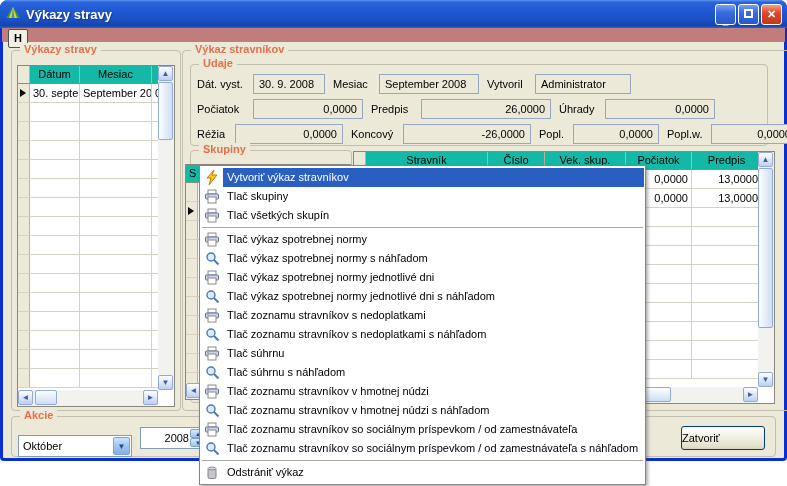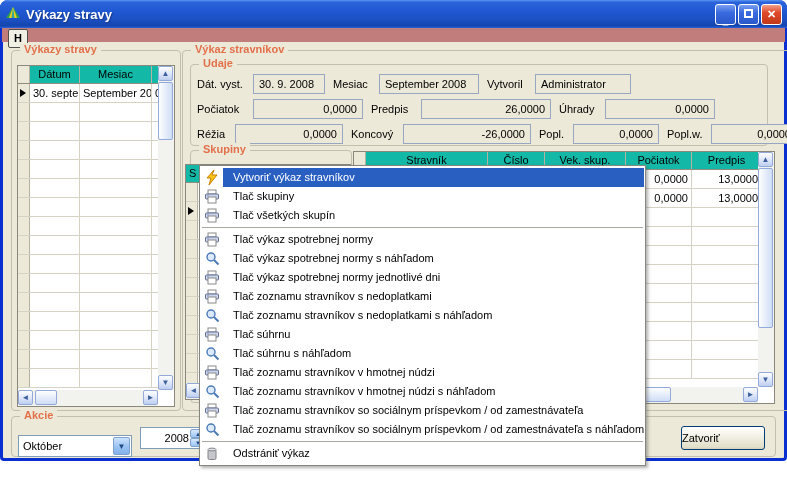--- a/index.html
+++ b/index.html
@@ -66,21 +66,21 @@
   .spin-btn { position:absolute; right:1px; width:16px; height:9px; border-radius:2px;
     border:1px solid #7da2ce; background:linear-gradient(180deg,#d8e9fd,#9dc5f2);
     color:#204a87; font-size:6px; line-height:8px; text-align:center; }
 
   
   #popup-menu { position:absolute; left:199px; top:165px; width:447px; background:#fff;
     border:1px solid #87867e; box-shadow:2px 2px 3px rgba(80,80,80,.45); padding:2px 1px; z-index:50; }
   .mi { display:flex; height:19px; align-items:center; }
   .mi-icon { width:22px; flex:none; text-align:center; }
   .mi-icon svg { vertical-align:middle; }
-  .mi-label { flex:1; line-height:19px; padding-left:10px; white-space:nowrap; overflow:hidden; }
+  .mi-label { flex:1; line-height:19px; padding-left:4px; white-space:nowrap; overflow:hidden; }
   .mi.sel .mi-label { background:#2a5fc2; color:#fff; }
   .mi-sep { height:1px; background:#a8a8a0; margin:2px 1px; }
 </style>
 </head>
 <body>
 
 <div id="window">
 
   <div id="titlebar">
     <span>
@@ -497,81 +497,88 @@
     <div class="mi">
       <span class="mi-icon"><svg width="16" height="15" viewBox="0 0 16 15">
           <rect x="4" y="1" width="8" height="4" fill="#fff" stroke="#8a8a8a"></rect>
           <rect x="1.5" y="5" width="13" height="5" rx="1" fill="#cfd6ea" stroke="#5f6f96"></rect>
           <rect x="4" y="8" width="8" height="6" fill="#fff" stroke="#8a8a8a"></rect>
           <rect x="3" y="6.2" width="2" height="1.2" fill="#8ea0c8"></rect>
         </svg></span>
       <span class="mi-label">Tlač výkaz spotrebnej normy jednotlivé dni</span>
     </div>
     <div class="mi">
-      <span class="mi-icon"><svg width="16" height="15" viewBox="0 0 16 15">
-          <rect x="4" y="1" width="8" height="4" fill="#fff" stroke="#8a8a8a"></rect>
-          <rect x="1.5" y="5" width="13" height="5" rx="1" fill="#cfd6ea" stroke="#5f6f96"></rect>
-          <rect x="4" y="8" width="8" height="6" fill="#fff" stroke="#8a8a8a"></rect>
-          <rect x="3" y="6.2" width="2" height="1.2" fill="#8ea0c8"></rect>
-        </svg></span>
-      <span class="mi-label">Tlač zoznamu stravníkov s nedoplatkami</span>
-    </div>
-    <div class="mi">
       <span class="mi-icon"><svg width="15" height="15" viewBox="0 0 15 15">
           <circle cx="6" cy="6" r="4" fill="#ddeafc" stroke="#4a7ab8" stroke-width="1.4"></circle>
           <line x1="9" y1="9" x2="13.5" y2="13.5" stroke="#4a7ab8" stroke-width="2"></line>
         </svg></span>
-      <span class="mi-label">Tlač zoznamu stravníkov s nedoplatkami s náhľadom</span>
-    </div>
-    <div class="mi">
-      <span class="mi-icon"><svg width="16" height="15" viewBox="0 0 16 15">
-          <rect x="4" y="1" width="8" height="4" fill="#fff" stroke="#8a8a8a"></rect>
-          <rect x="1.5" y="5" width="13" height="5" rx="1" fill="#cfd6ea" stroke="#5f6f96"></rect>
-          <rect x="4" y="8" width="8" height="6" fill="#fff" stroke="#8a8a8a"></rect>
-          <rect x="3" y="6.2" width="2" height="1.2" fill="#8ea0c8"></rect>
-        </svg></span>
-      <span class="mi-label">Tlač súhrnu</span>
+      <span class="mi-label">Tlač výkaz spotrebnej normy jednotlivé dni s náhľadom</span>
+    </div>
+    <div class="mi">
+      <span class="mi-icon"><svg width="16" height="15" viewBox="0 0 16 15">
+          <rect x="4" y="1" width="8" height="4" fill="#fff" stroke="#8a8a8a"></rect>
+          <rect x="1.5" y="5" width="13" height="5" rx="1" fill="#cfd6ea" stroke="#5f6f96"></rect>
+          <rect x="4" y="8" width="8" height="6" fill="#fff" stroke="#8a8a8a"></rect>
+          <rect x="3" y="6.2" width="2" height="1.2" fill="#8ea0c8"></rect>
+        </svg></span>
+      <span class="mi-label">Tlač zoznamu stravníkov s nedoplatkami</span>
     </div>
     <div class="mi">
       <span class="mi-icon"><svg width="15" height="15" viewBox="0 0 15 15">
           <circle cx="6" cy="6" r="4" fill="#ddeafc" stroke="#4a7ab8" stroke-width="1.4"></circle>
           <line x1="9" y1="9" x2="13.5" y2="13.5" stroke="#4a7ab8" stroke-width="2"></line>
         </svg></span>
-      <span class="mi-label">Tlač súhrnu s náhľadom</span>
-    </div>
-    <div class="mi">
-      <span class="mi-icon"><svg width="16" height="15" viewBox="0 0 16 15">
-          <rect x="4" y="1" width="8" height="4" fill="#fff" stroke="#8a8a8a"></rect>
-          <rect x="1.5" y="5" width="13" height="5" rx="1" fill="#cfd6ea" stroke="#5f6f96"></rect>
-          <rect x="4" y="8" width="8" height="6" fill="#fff" stroke="#8a8a8a"></rect>
-          <rect x="3" y="6.2" width="2" height="1.2" fill="#8ea0c8"></rect>
-        </svg></span>
-      <span class="mi-label">Tlač zoznamu stravníkov v hmotnej núdzi</span>
+      <span class="mi-label">Tlač zoznamu stravníkov s nedoplatkami s náhľadom</span>
+    </div>
+    <div class="mi">
+      <span class="mi-icon"><svg width="16" height="15" viewBox="0 0 16 15">
+          <rect x="4" y="1" width="8" height="4" fill="#fff" stroke="#8a8a8a"></rect>
+          <rect x="1.5" y="5" width="13" height="5" rx="1" fill="#cfd6ea" stroke="#5f6f96"></rect>
+          <rect x="4" y="8" width="8" height="6" fill="#fff" stroke="#8a8a8a"></rect>
+          <rect x="3" y="6.2" width="2" height="1.2" fill="#8ea0c8"></rect>
+        </svg></span>
+      <span class="mi-label">Tlač súhrnu</span>
     </div>
     <div class="mi">
       <span class="mi-icon"><svg width="15" height="15" viewBox="0 0 15 15">
           <circle cx="6" cy="6" r="4" fill="#ddeafc" stroke="#4a7ab8" stroke-width="1.4"></circle>
           <line x1="9" y1="9" x2="13.5" y2="13.5" stroke="#4a7ab8" stroke-width="2"></line>
         </svg></span>
-      <span class="mi-label">Tlač zoznamu stravníkov v hmotnej núdzi s náhľadom</span>
-    </div>
-    <div class="mi">
-      <span class="mi-icon"><svg width="16" height="15" viewBox="0 0 16 15">
-          <rect x="4" y="1" width="8" height="4" fill="#fff" stroke="#8a8a8a"></rect>
-          <rect x="1.5" y="5" width="13" height="5" rx="1" fill="#cfd6ea" stroke="#5f6f96"></rect>
-          <rect x="4" y="8" width="8" height="6" fill="#fff" stroke="#8a8a8a"></rect>
-          <rect x="3" y="6.2" width="2" height="1.2" fill="#8ea0c8"></rect>
-        </svg></span>
-      <span class="mi-label">Tlač zoznamu stravníkov so sociálnym príspevkom / od zamestnávateľa</span>
+      <span class="mi-label">Tlač súhrnu s náhľadom</span>
+    </div>
+    <div class="mi">
+      <span class="mi-icon"><svg width="16" height="15" viewBox="0 0 16 15">
+          <rect x="4" y="1" width="8" height="4" fill="#fff" stroke="#8a8a8a"></rect>
+          <rect x="1.5" y="5" width="13" height="5" rx="1" fill="#cfd6ea" stroke="#5f6f96"></rect>
+          <rect x="4" y="8" width="8" height="6" fill="#fff" stroke="#8a8a8a"></rect>
+          <rect x="3" y="6.2" width="2" height="1.2" fill="#8ea0c8"></rect>
+        </svg></span>
+      <span class="mi-label">Tlač zoznamu stravníkov v hmotnej núdzi</span>
     </div>
     <div class="mi">
       <span class="mi-icon"><svg width="15" height="15" viewBox="0 0 15 15">
           <circle cx="6" cy="6" r="4" fill="#ddeafc" stroke="#4a7ab8" stroke-width="1.4"></circle>
           <line x1="9" y1="9" x2="13.5" y2="13.5" stroke="#4a7ab8" stroke-width="2"></line>
         </svg></span>
+      <span class="mi-label">Tlač zoznamu stravníkov v hmotnej núdzi s náhľadom</span>
+    </div>
+    <div class="mi">
+      <span class="mi-icon"><svg width="16" height="15" viewBox="0 0 16 15">
+          <rect x="4" y="1" width="8" height="4" fill="#fff" stroke="#8a8a8a"></rect>
+          <rect x="1.5" y="5" width="13" height="5" rx="1" fill="#cfd6ea" stroke="#5f6f96"></rect>
+          <rect x="4" y="8" width="8" height="6" fill="#fff" stroke="#8a8a8a"></rect>
+          <rect x="3" y="6.2" width="2" height="1.2" fill="#8ea0c8"></rect>
+        </svg></span>
+      <span class="mi-label">Tlač zoznamu stravníkov so sociálnym príspevkom / od zamestnávateľa</span>
+    </div>
+    <div class="mi">
+      <span class="mi-icon"><svg width="15" height="15" viewBox="0 0 15 15">
+          <circle cx="6" cy="6" r="4" fill="#ddeafc" stroke="#4a7ab8" stroke-width="1.4"></circle>
+          <line x1="9" y1="9" x2="13.5" y2="13.5" stroke="#4a7ab8" stroke-width="2"></line>
+        </svg></span>
       <span class="mi-label">Tlač zoznamu stravníkov so sociálnym príspevkom / od zamestnávateľa s náhľadom</span>
     </div>
     <div class="mi-sep"></div>
     <div class="mi">
       <span class="mi-icon"><svg width="12" height="14" viewBox="0 0 12 14">
           <rect x="2" y="2.5" width="8" height="10" rx="1.5" fill="#c6c6cc" stroke="#84848c"></rect>
           <ellipse cx="6" cy="2.5" rx="4" ry="1.4" fill="#e2e2e8" stroke="#84848c"></ellipse>
         </svg></span>
       <span class="mi-label">Odstrániť výkaz</span>
     </div>

